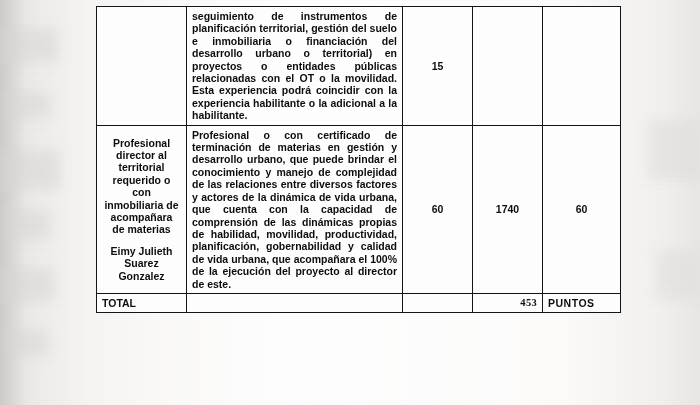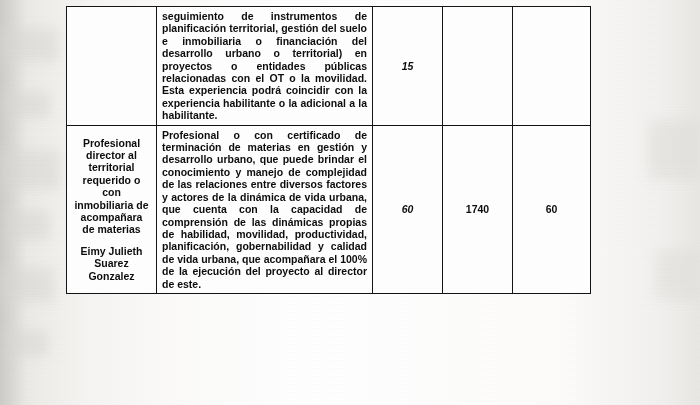--- a/index.html
+++ b/index.html
@@ -43,42 +43,42 @@
   .edge-dark {
     position: absolute;
     left: 0; top: 0; width: 26px; height: 405px;
     background: linear-gradient(90deg, #c9c7c4, rgba(201,199,196,0));
     opacity: .8;
   }
 
   
   .table-wrap {
     position: absolute;
-    left: 66px;
+    left: 96px;
     top: 6px;
     width: 524px;
     background: #ffffff;
   }
   table.doc {
     border-collapse: collapse;
     width: 524px;
     table-layout: fixed;
     background: #ffffff;
   }
   table.doc td {
     border: 1.4px solid #141414;
     vertical-align: middle;
     padding: 3px 5px;
     color: #0d0d0d;
     font-size: 10.5px;
     line-height: 12.4px;
   }
   .col-a { width: 90px; }
   .col-b { width: 216px; }
-  .col-c { width: 70px; font-style: italic; }
+  .col-c { width: 70px; }
   .col-d { width: 70px; }
   .col-e { width: 78px; }
   .justify-last-left {
     text-align: justify;
     text-align-last: left;
     font-weight: 700;
   }
   .num {
     text-align: center;
     font-weight: 700;
@@ -175,17 +175,24 @@
                 <div>Gonzalez</div>
               </div>
           </td>
           <td class="col-b justify-last-left cell-top">
             <span>Profesional o con </span><span class="underline">certificado de terminación de materias</span><span> en gestión y desarrollo urbano, que puede brindar el conocimiento y manejo de complejidad de las relaciones entre diversos factores y actores de la dinámica de vida urbana, que cuenta con la capacidad de comprensión de las dinámicas propias de habilidad, movilidad, productividad, planificación, gobernabilidad y calidad de vida urbana, que acompañara el 100% de la ejecución del proyecto al director de este.</span>
           </td>
           <td class="col-c num">60</td>
           <td class="col-d num">1740</td>
           <td class="col-e num">60</td>
         </tr>
+        <tr class="row-total">
+          <td class="col-a total-label">TOTAL</td>
+          <td class="col-b"></td>
+          <td class="col-c"></td>
+          <td class="col-d total-value">453</td>
+          <td class="col-e total-units">PUNTOS</td>
+        </tr>
       </tbody>
     </table>
   </div>
   <div class="noise"></div>
 </div>
 
 </body></html>

